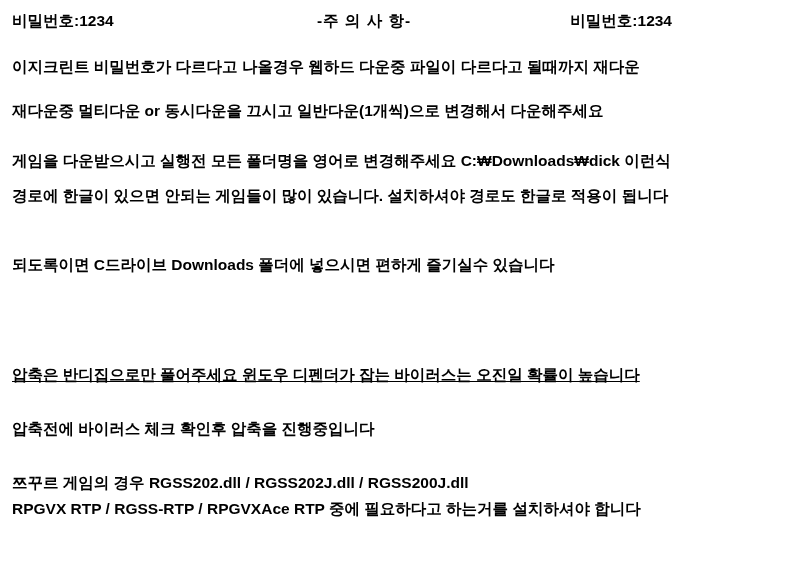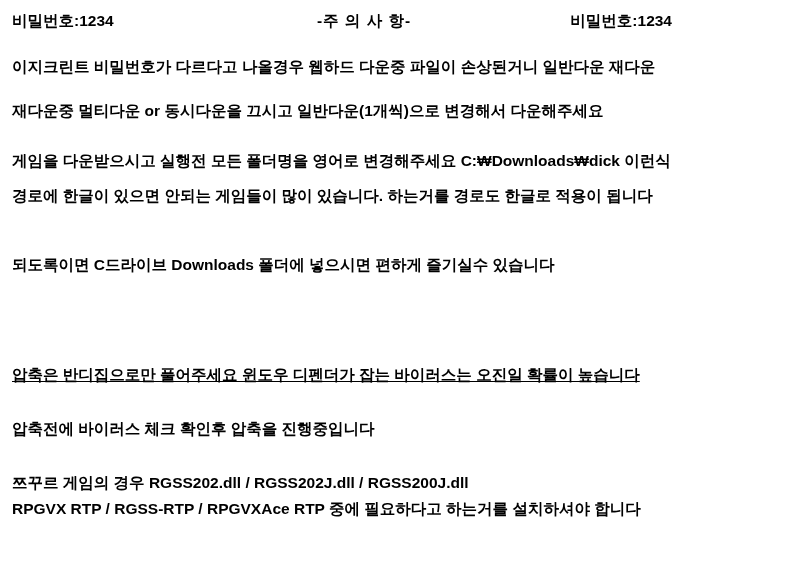--- a/index.html
+++ b/index.html
@@ -73,23 +73,23 @@
 <body>
 
 <div class="page">
 
   <div class="header-row">
     <span class="header-left">비밀번호:1234</span>
     <span class="header-center">-주 의 사 항-</span>
     <span class="header-right">비밀번호:1234</span>
   </div>
 
-  <div class="line l1">이지크린트 비밀번호가 다르다고 나올경우 웹하드 다운중 파일이 손상된거니 일반다운 재다운</div>
+  <div class="line l1">이지크린트 비밀번호가 다르다고 나올경우 웹하드 다운중 파일이 다르다고 될때까지 재다운</div>
   <div class="line l2">재다운중 멀티다운 or 동시다운을 끄시고 일반다운(1개씩)으로 변경해서 다운해주세요</div>
   <div class="line l3">게임을 다운받으시고 실행전 모든 폴더명을 영어로 변경해주세요 C:₩Downloads₩dick 이런식</div>
-  <div class="line l4">경로에 한글이 있으면 안되는 게임들이 많이 있습니다. 하는거를 경로도 한글로 적용이 됩니다</div>
+  <div class="line l4">경로에 한글이 있으면 안되는 게임들이 많이 있습니다. 설치하셔야 경로도 한글로 적용이 됩니다</div>
   <div class="line l5">되도록이면 C드라이브 Downloads 폴더에 넣으시면 편하게 즐기실수 있습니다</div>
   <div class="line l7">압축은 반디집으로만 풀어주세요 윈도우 디펜더가 잡는 바이러스는 오진일 확률이 높습니다</div>
   <div class="line l8">압축전에 바이러스 체크 확인후 압축을 진행중입니다</div>
   <div class="line l9">쯔꾸르 게임의 경우 RGSS202.dll / RGSS202J.dll / RGSS200J.dll</div>
   <div class="line l10">RPGVX RTP /   RGSS-RTP  / RPGVXAce RTP 중에 필요하다고 하는거를 설치하셔야 합니다</div>
 
 </div>
 
 </body></html>

